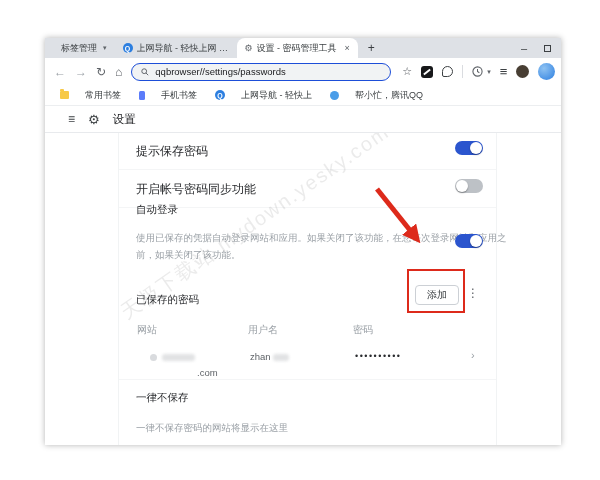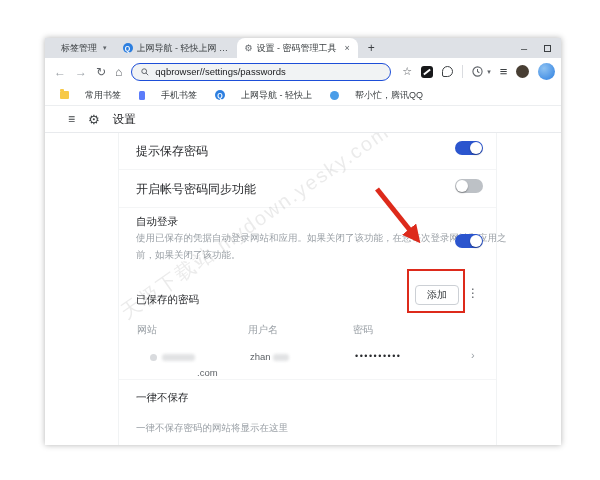--- a/index.html
+++ b/index.html
@@ -189,21 +189,21 @@
           <span class="knob"></span>
         </span>
       <span class="sep" style="top:36px;"></span>
 
       <span class="abs rowlbl" style="left:91px; top:48px;">开启帐号密码同步功能</span>
       <span class="toggle off" style="left:410px; top:46px;">
           <span class="knob"></span>
         </span>
       <span class="sep" style="top:74px;"></span>
 
-      <span class="abs sectitle" style="left:91px; top:82px;text-align:center;">自动登录</span>
+      <span class="abs sectitle" style="left:91px; top:70px;text-align:center;">自动登录</span>
       <span class="abs desc" style="left:91px; top:99px;">使用已保存的凭据自动登录网站和应用。如果关闭了该功能，在您每次登录网站和应用之</span>
       <span class="abs desc" style="left:91px; top:116px;">前，如果关闭了该功能。</span>
       <span class="toggle on" style="left:410px; top:101px;">
           <span class="knob"></span>
         </span>
 
       <span class="abs sectitle" style="left:91px; top:160px;">已保存的密码</span>
       <span class="addbtn">添加</span>
       <span class="morebtn">⋮</span>
 

